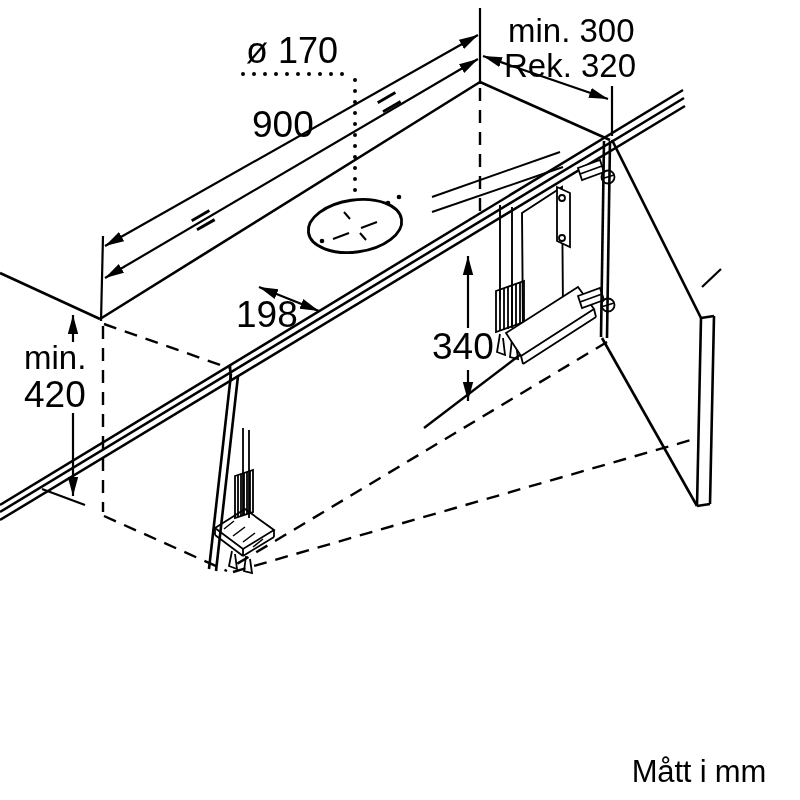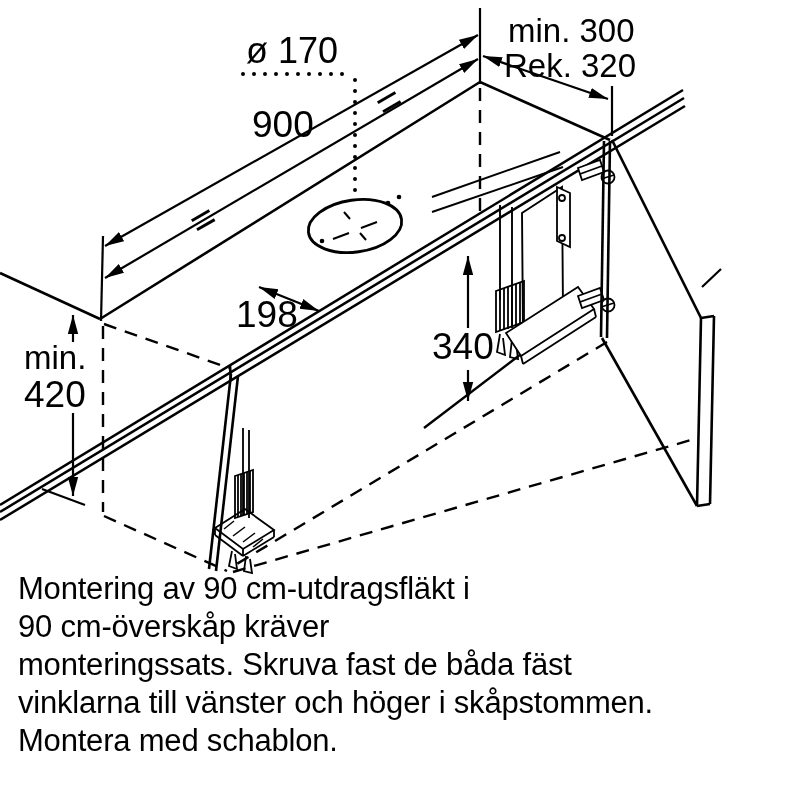--- a/index.html
+++ b/index.html
@@ -190,22 +190,16 @@
   <g>
     <line x1="73" y1="342" x2="73" y2="315" stroke="#000" stroke-width="2.2" marker-end="url(#ah)"></line>
     <line x1="73" y1="413" x2="73" y2="496" stroke="#000" stroke-width="2.2" marker-end="url(#ah)"></line>
     <text x="24" y="369" font-size="33">min.</text>
     <text x="24" y="407" font-size="37">420</text>
   </g>
 
   <text x="246" y="63" font-size="36">ø 170</text>
 </svg>
 
-<div class="caption">
-  <div>Montering av 90 cm-utdragsfläkt i</div>
-  <div>90 cm-överskåp kräver</div>
-  <div>monteringssats. Skruva fast de båda fäst</div>
-  <div>vinklarna till vänster och höger i skåpstommen.</div>
-  <div>Montera med schablon.</div>
+
+<div class="units">Mått i mm</div>
+
 </div>
 
-
-</div>
-
 </body></html>

